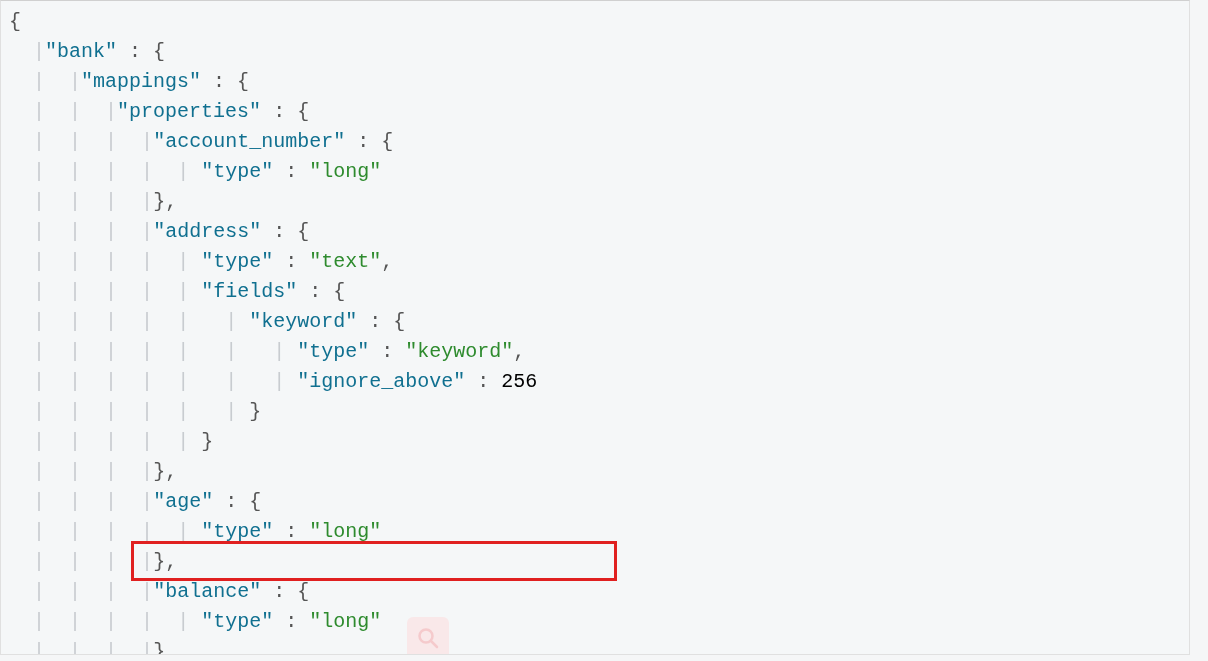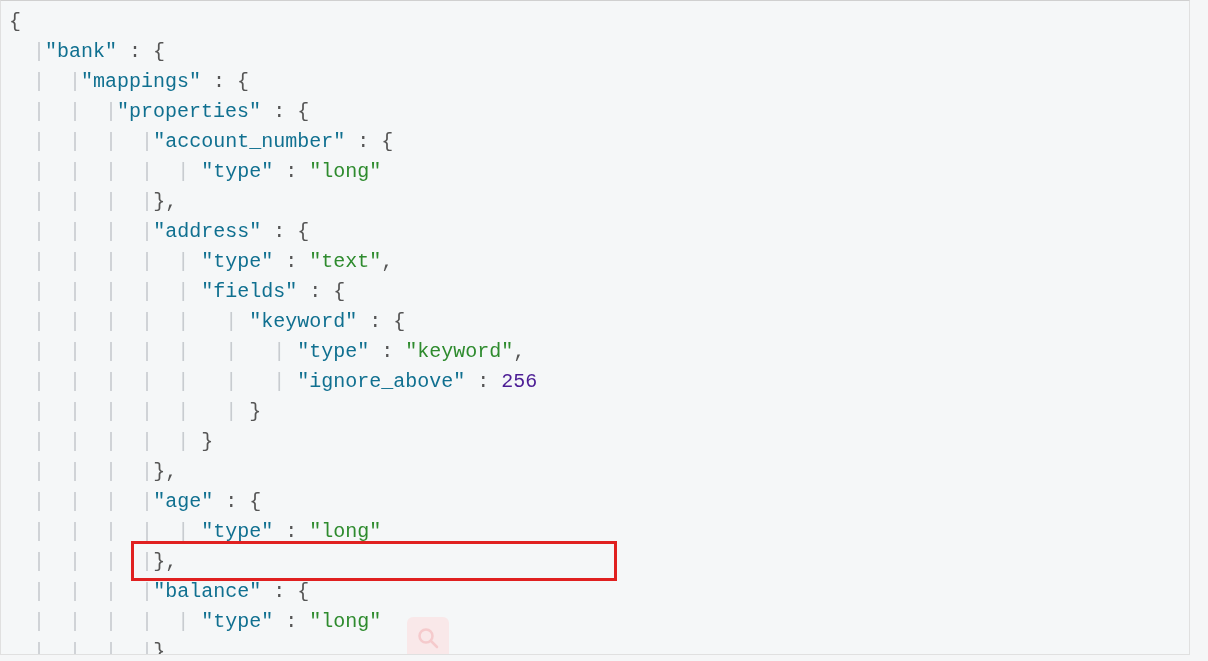--- a/index.html
+++ b/index.html
@@ -24,21 +24,21 @@
   }
   pre {
     margin: 0;
     white-space: pre;
     font-family: inherit;
     color: #555;
   }
   .b  { color: #555; }      
   .k  { color: #107090; }   
   .s  { color: #2e8b2e; }   
-  .n  { color: #4c1d95; }   
+  .n  { color: #000000; }   
   .guide { color: #c8ccd0; }
   .hlbox {
     position: absolute;
     border: 3px solid #e02020;
     pointer-events: none;
   }
   .search-watermark {
     position: absolute;
     width: 42px;
     height: 42px;

